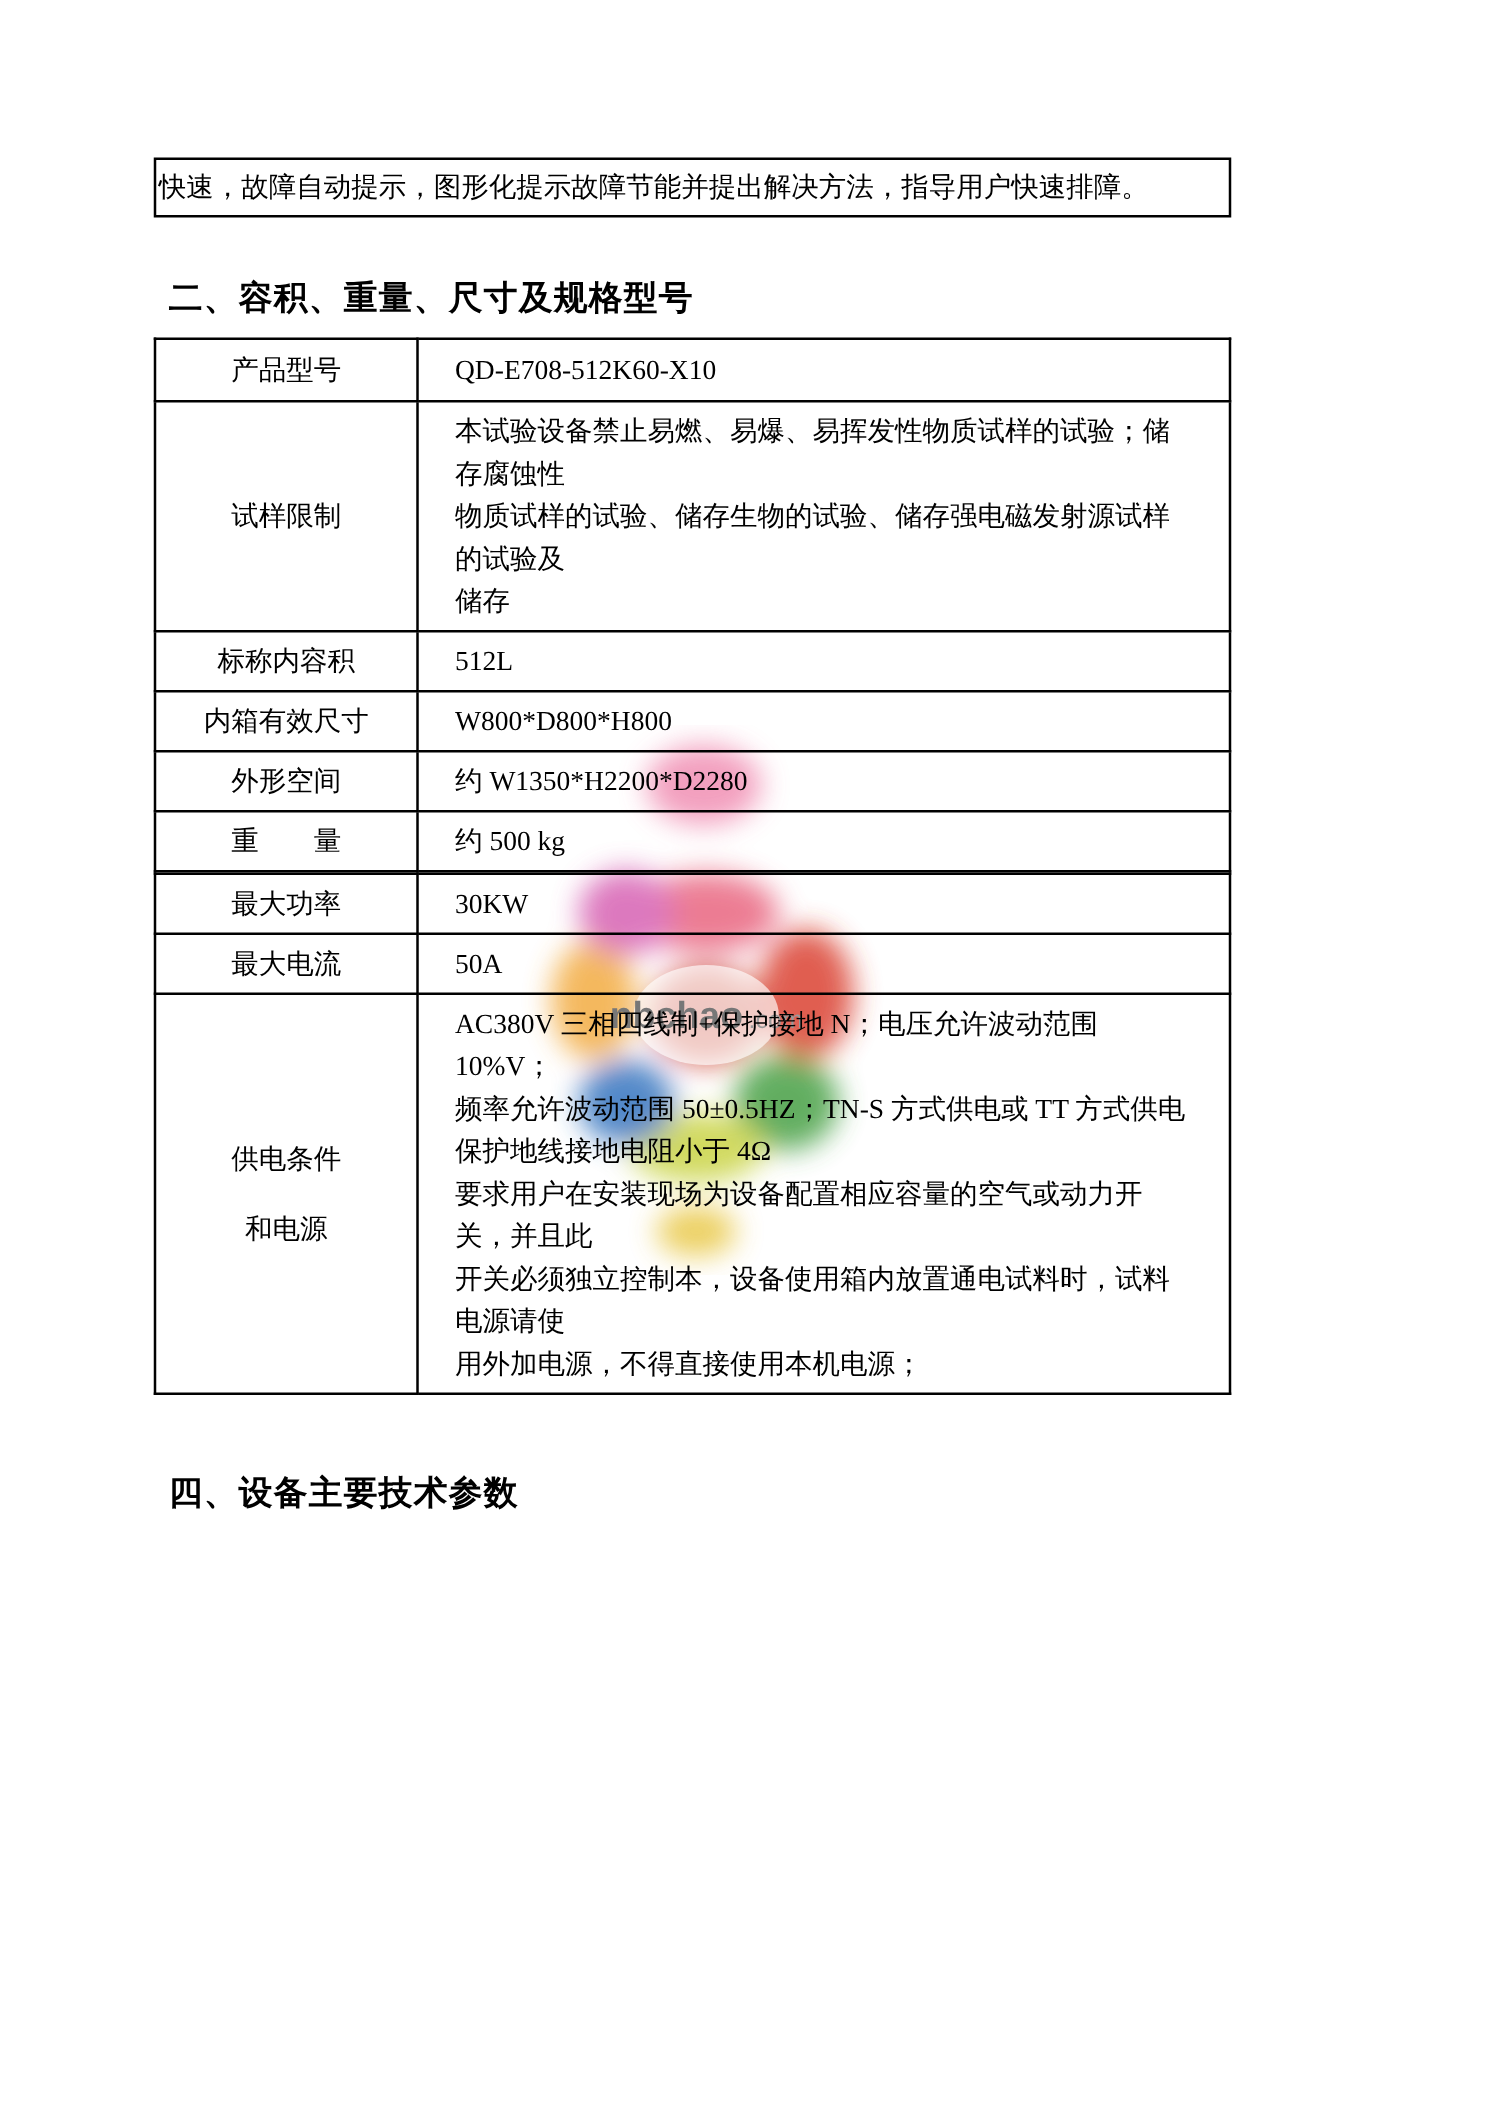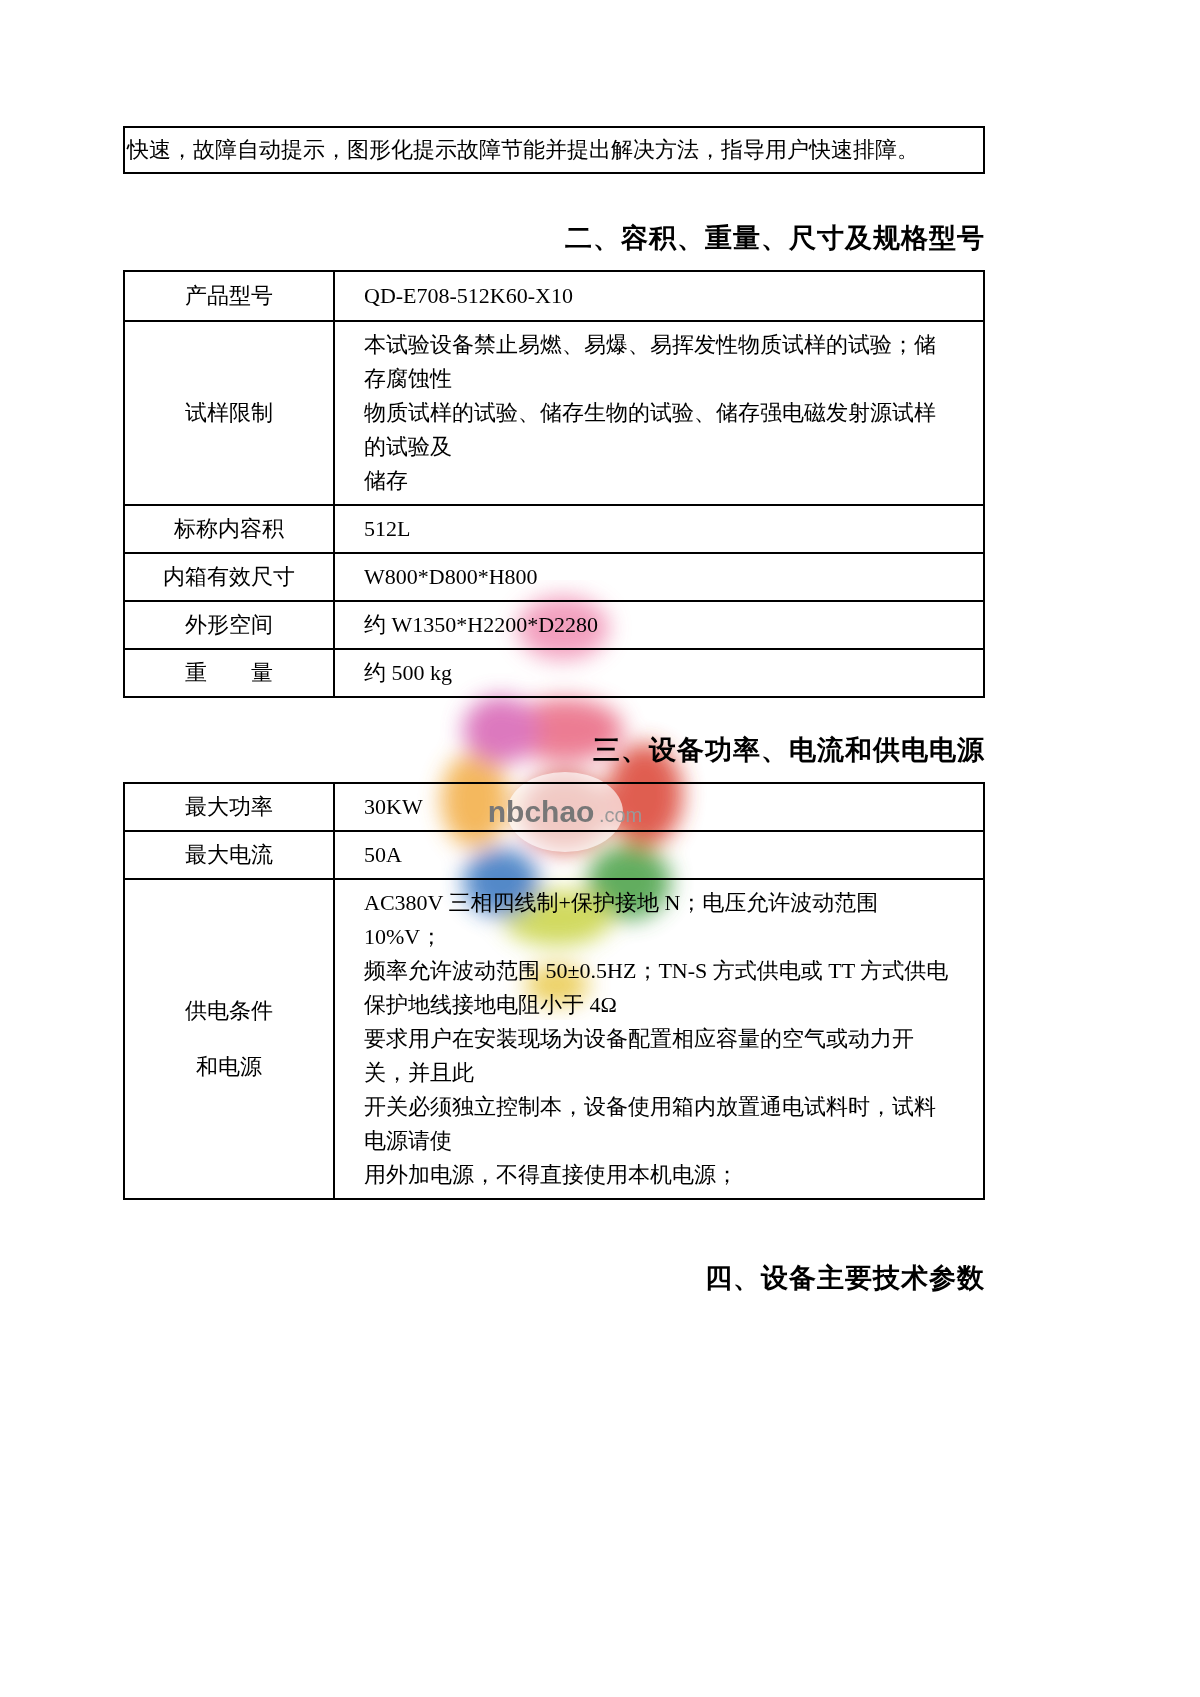--- a/index.html
+++ b/index.html
@@ -33,21 +33,20 @@
     padding: 6px 2px;
     font-size: 22px;
     line-height: 32px;
   }
   h2.sec {
     font-family: "Liberation Sans", "DejaVu Sans", sans-serif;
     font-size: 27px;
     font-weight: bold;
     margin: 46px 0 14px 12px;
     letter-spacing: 1px;
-    text-align: right;
   }
   h2.sec-tight { margin-top: 34px; }
   table.spec {
     border-collapse: collapse;
     width: 862px;
     background: transparent;
   }
   table.spec td {
     border: 2px solid #000;
     font-size: 22px;
@@ -133,21 +132,20 @@
         <td class="lbl">外形空间</td>
         <td class="val">约 W1350*H2200*D2280</td>
       </tr>
       <tr class="h48">
         <td class="lbl">重　　量</td>
         <td class="val">约 500 kg</td>
       </tr>
     </tbody>
       </table>
 
-    <h2 class="sec sec-tight">三、设备功率、电流和供电电源</h2>
 
     <table class="spec">
       <tbody>
           <tr class="h44">
         <td class="lbl">最大功率</td>
         <td class="val bold">30KW</td>
       </tr>
       <tr class="h44">
         <td class="lbl">最大电流</td>
         <td class="val bold">50A</td>

